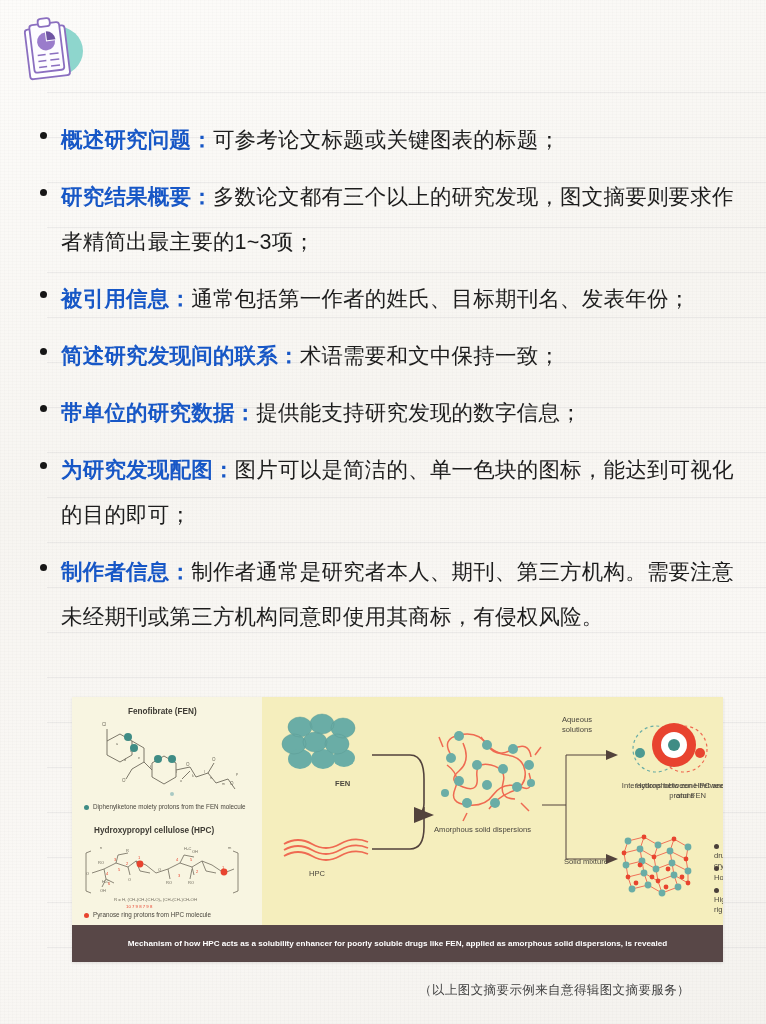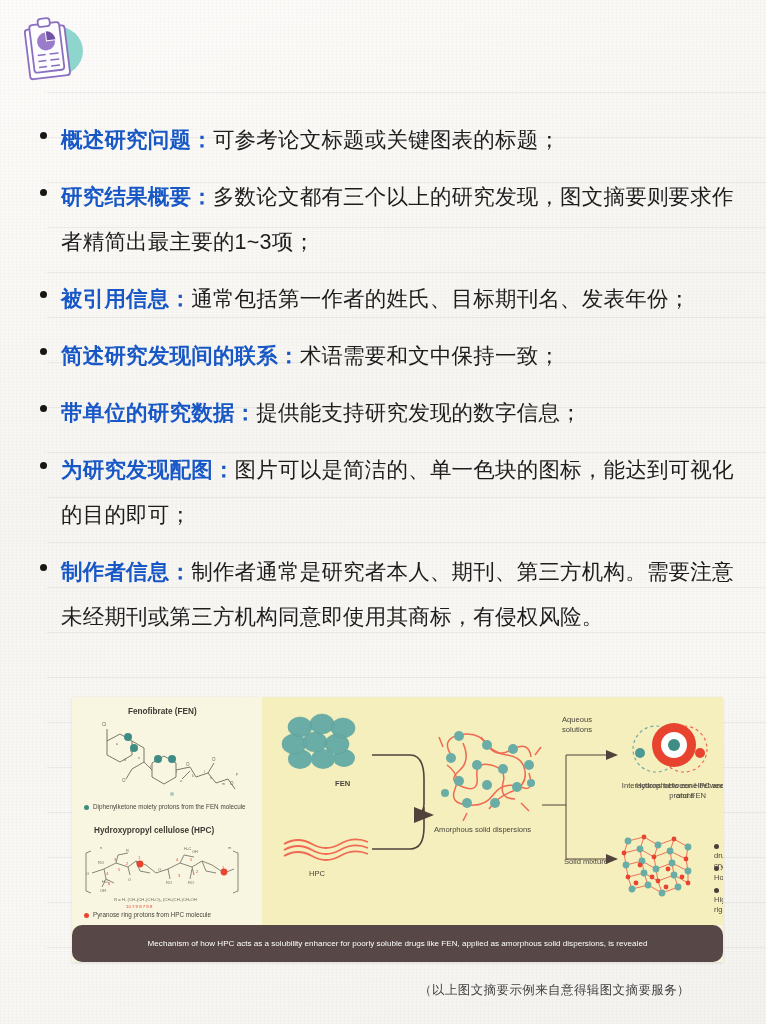--- a/index.html
+++ b/index.html
@@ -127,29 +127,28 @@
     background: #f5eebd;
   }
   #fig-caption-bar {
     position: absolute;
     left: 0; bottom: 0;
     width: 651px;
     height: 37px;
     background: #584747;
     color: #ffffff;
     font-size: 8.1px;
-    font-weight: normal;
+    font-weight: bold;
     line-height: 12px;
     display: flex;
     align-items: center;
     justify-content: center;
     text-align: center;
     padding: 0 40px;
     box-sizing: border-box;
-    border-radius: 10px;
   }
 
   .fig-title {
     position: absolute;
     font-size: 8.2px;
     font-weight: bold;
     color: #3d3a33;
   }
   .fig-label {
     position: absolute;

